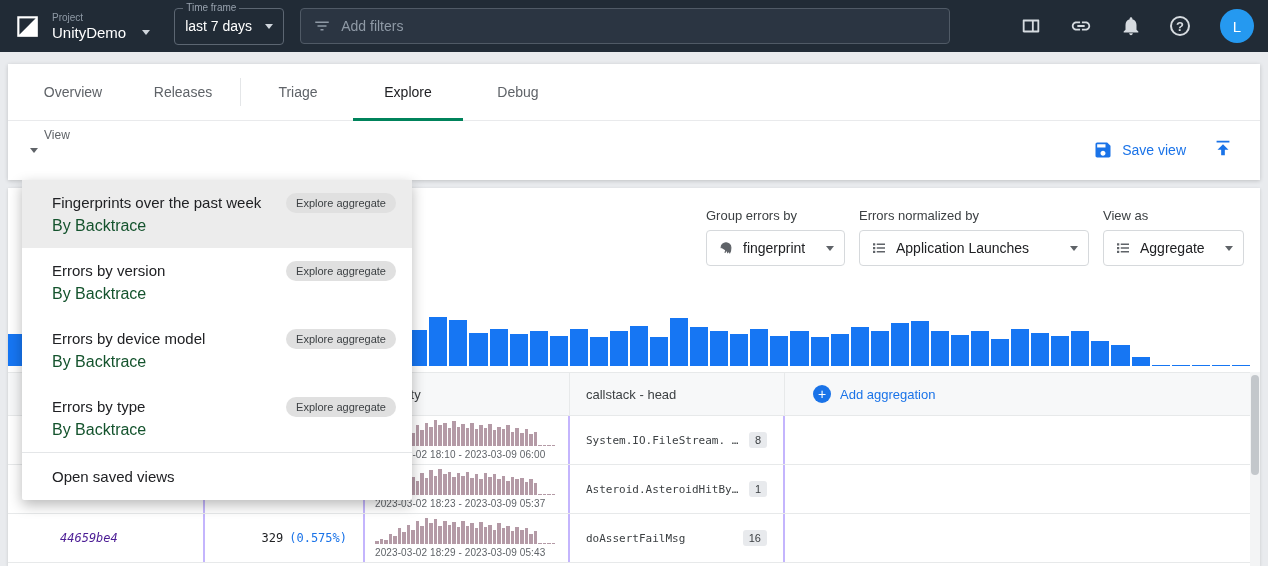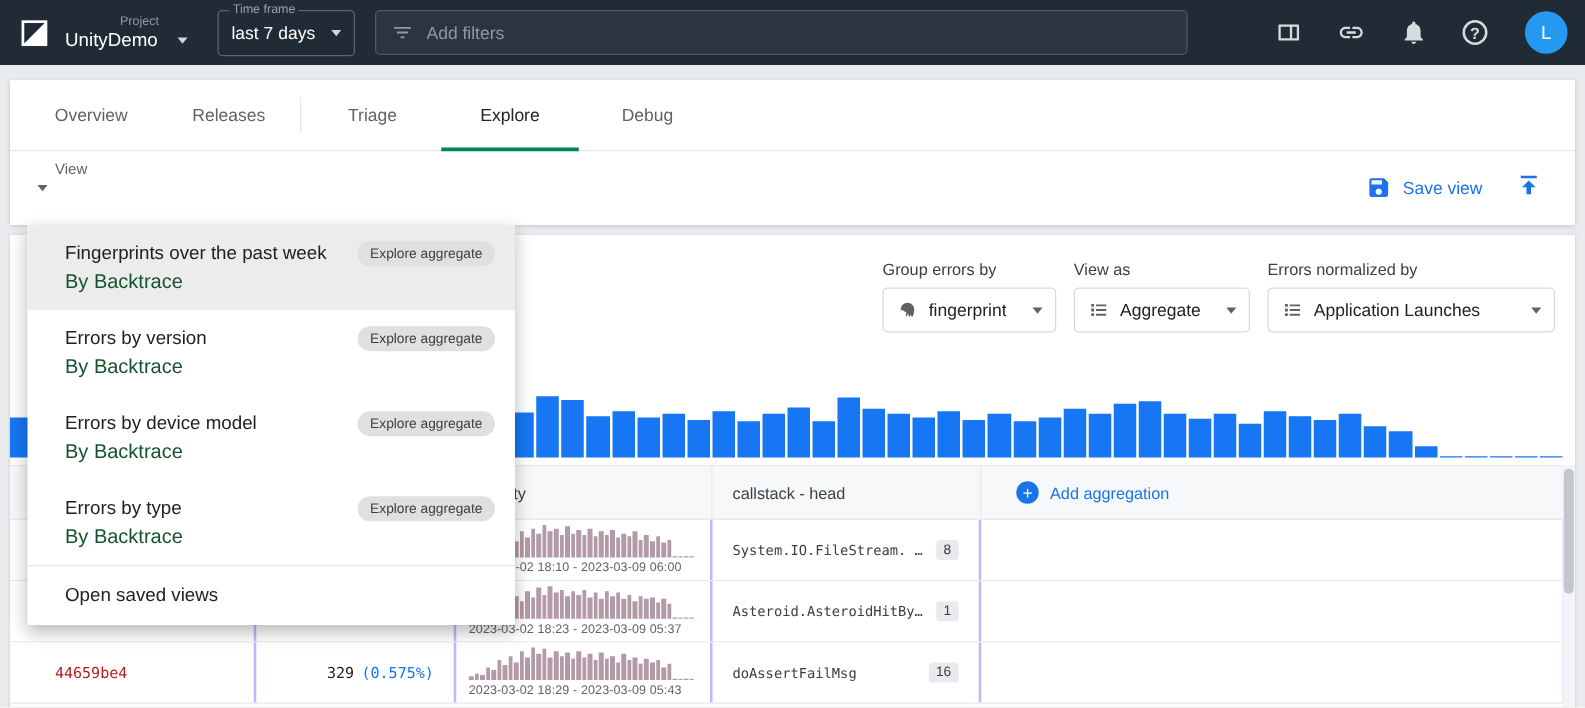--- a/index.html
+++ b/index.html
@@ -4,21 +4,21 @@
 <style>
   * { margin:0; padding:0; box-sizing:border-box; }
   html,body { width:1268px; height:566px; overflow:hidden; }
   body { font-family:"Liberation Sans","DejaVu Sans",sans-serif; background:#e9ebee; position:relative; }
 
   
   .topbar { position:absolute; top:0; left:0; right:0; height:52px; background:#212b36;
             display:flex; align-items:center; padding:0 14px; z-index:20; }
   .logo { width:26px; height:26px; flex:none; }
   .proj-sel { margin-left:12px; cursor:pointer; }
-  .mini-label { font-size:10px; color:#8f9aa6; line-height:13px;margin-left:44px; }
+  .mini-label { font-size:10px; color:#8f9aa6; line-height:13px; }
   .proj-row { display:flex; align-items:center; gap:16px; font-size:15px; color:#fff; line-height:18px; }
   .caret { width:0; height:0; border-left:4.5px solid transparent; border-right:4.5px solid transparent;
            border-top:5px solid #5f6368; flex:none; }
   .caret.light { border-top-color:#cfd5dc; }
   .tf-sel { margin-left:24px; position:relative; width:110px; height:37px; border:1px solid #5c6672;
             border-radius:4px; display:flex; align-items:center; justify-content:space-between;
             padding:0 10px; cursor:pointer; }
   .tf-label { position:absolute; top:-7px; left:8px; font-size:10px; color:#97a1ad; background:#212b36; padding:0 3px; }
   .tf-value { font-size:14px; color:#fff; }
   .filters { margin-left:16px; width:650px; height:36px; background:#2b3542; border:1px solid #505a66;
@@ -73,21 +73,21 @@
 
   
   .agg-table { position:absolute; left:0; right:8px; top:184px; }
   .thead, .trow { display:grid; grid-template-columns:197px 160px 205px 215px 1fr; }
   .thead { background:#f7f8f9; height:44px; border-top:1px solid #e7e9ea; border-bottom:1px solid #e7e9ea; }
   .th { display:flex; align-items:center; padding:0 16px; font-size:13px; color:#3c4043;
         border-right:1px solid #e7e9ea; }
   .th.c-fp { padding-left:36px; }
   .trow { height:49px; border-bottom:1px solid #e7e9ea; background:#fff; }
   .td { display:flex; align-items:center; padding:0 16px; border-right:2px solid #c4b5fd; overflow:hidden; }
-  .td.c-fp { font-family:"DejaVu Sans Mono",monospace; font-size:12px; color:#b91c1c; padding-left:36px; }
+  .td.c-fp { font-family:"DejaVu Sans Mono",monospace; font-size:12px; color:#4c1d95; padding-left:52px;font-style:italic; }
   .td.c-err { justify-content:flex-end; font-family:"DejaVu Sans Mono",monospace; font-size:12px;
               color:#202124; gap:6px; }
   .err-pct { color:var(--accent,#1a73e8); }
   .td.c-act { flex-direction:column; align-items:flex-start; justify-content:center; padding:4px 10px; }
   .spark { display:flex; align-items:flex-end; gap:1px; width:180px; height:26px; }
   .spark .sbar { flex:1; }
   .dates { font-size:10px; color:#5f6368; margin-top:3px; white-space:nowrap; letter-spacing:.1px; }
   .td.c-cs { justify-content:space-between; font-family:"DejaVu Sans Mono",monospace; font-size:11px;
              color:#3c4043; cursor:pointer; }
   .cs-text { white-space:nowrap; overflow:hidden; text-overflow:ellipsis; }
@@ -190,40 +190,40 @@
               <path d="M5.5 11.5a6.5 6.5 0 0 1 13 0c0 2.8-.6 5-1.6 7"></path>
               <path d="M8.5 11.5a3.5 3.5 0 0 1 7 0c0 2.6-.5 4.8-1.4 6.8"></path>
               <path d="M12 11.5c0 2.4-.4 4.6-1.2 6.5"></path>
             </svg>
           </span>
           <span class="sel-value">fingerprint</span>
           <span class="caret"></span>
         </div>
       </div>
       <div>
+        <div class="control-label">Errors normalized by</div>
+        <div class="select" style="width:230px">
+          <span class="sel-icon">
+            <svg viewBox="0 0 24 24" fill="currentColor">
+              <path d="M4 5.5h3v3H4zm5 .5h11v2H9zM4 10.5h3v3H4zm5 .5h11v2H9zM4 15.5h3v3H4zm5 .5h11v2H9z"></path>
+            </svg>
+          </span>
+          <span class="sel-value">Application Launches</span>
+          <span class="caret"></span>
+        </div>
+      </div>
+      <div>
         <div class="control-label">View as</div>
         <div class="select" style="width:141px">
           <span class="sel-icon">
             <svg viewBox="0 0 24 24" fill="currentColor">
               <path d="M4 5.5h3v3H4zm5 .5h11v2H9zM4 10.5h3v3H4zm5 .5h11v2H9zM4 15.5h3v3H4zm5 .5h11v2H9z"></path>
             </svg>
           </span>
           <span class="sel-value">Aggregate</span>
-          <span class="caret"></span>
-        </div>
-      </div>
-      <div>
-        <div class="control-label">Errors normalized by</div>
-        <div class="select" style="width:230px">
-          <span class="sel-icon">
-            <svg viewBox="0 0 24 24" fill="currentColor">
-              <path d="M4 5.5h3v3H4zm5 .5h11v2H9zM4 10.5h3v3H4zm5 .5h11v2H9zM4 15.5h3v3H4zm5 .5h11v2H9z"></path>
-            </svg>
-          </span>
-          <span class="sel-value">Application Launches</span>
           <span class="caret"></span>
         </div>
       </div>
     </div>
   <div class="chart-heading">Errors normalized by Application Launches</div>
   <div class="error-chart">
       <div class="bar" style="height: 32.4px;"></div>
       <div class="bar" style="height: 28.08px;"></div>
       <div class="bar" style="height: 36.72px;"></div>
       <div class="bar" style="height: 27px;"></div>

